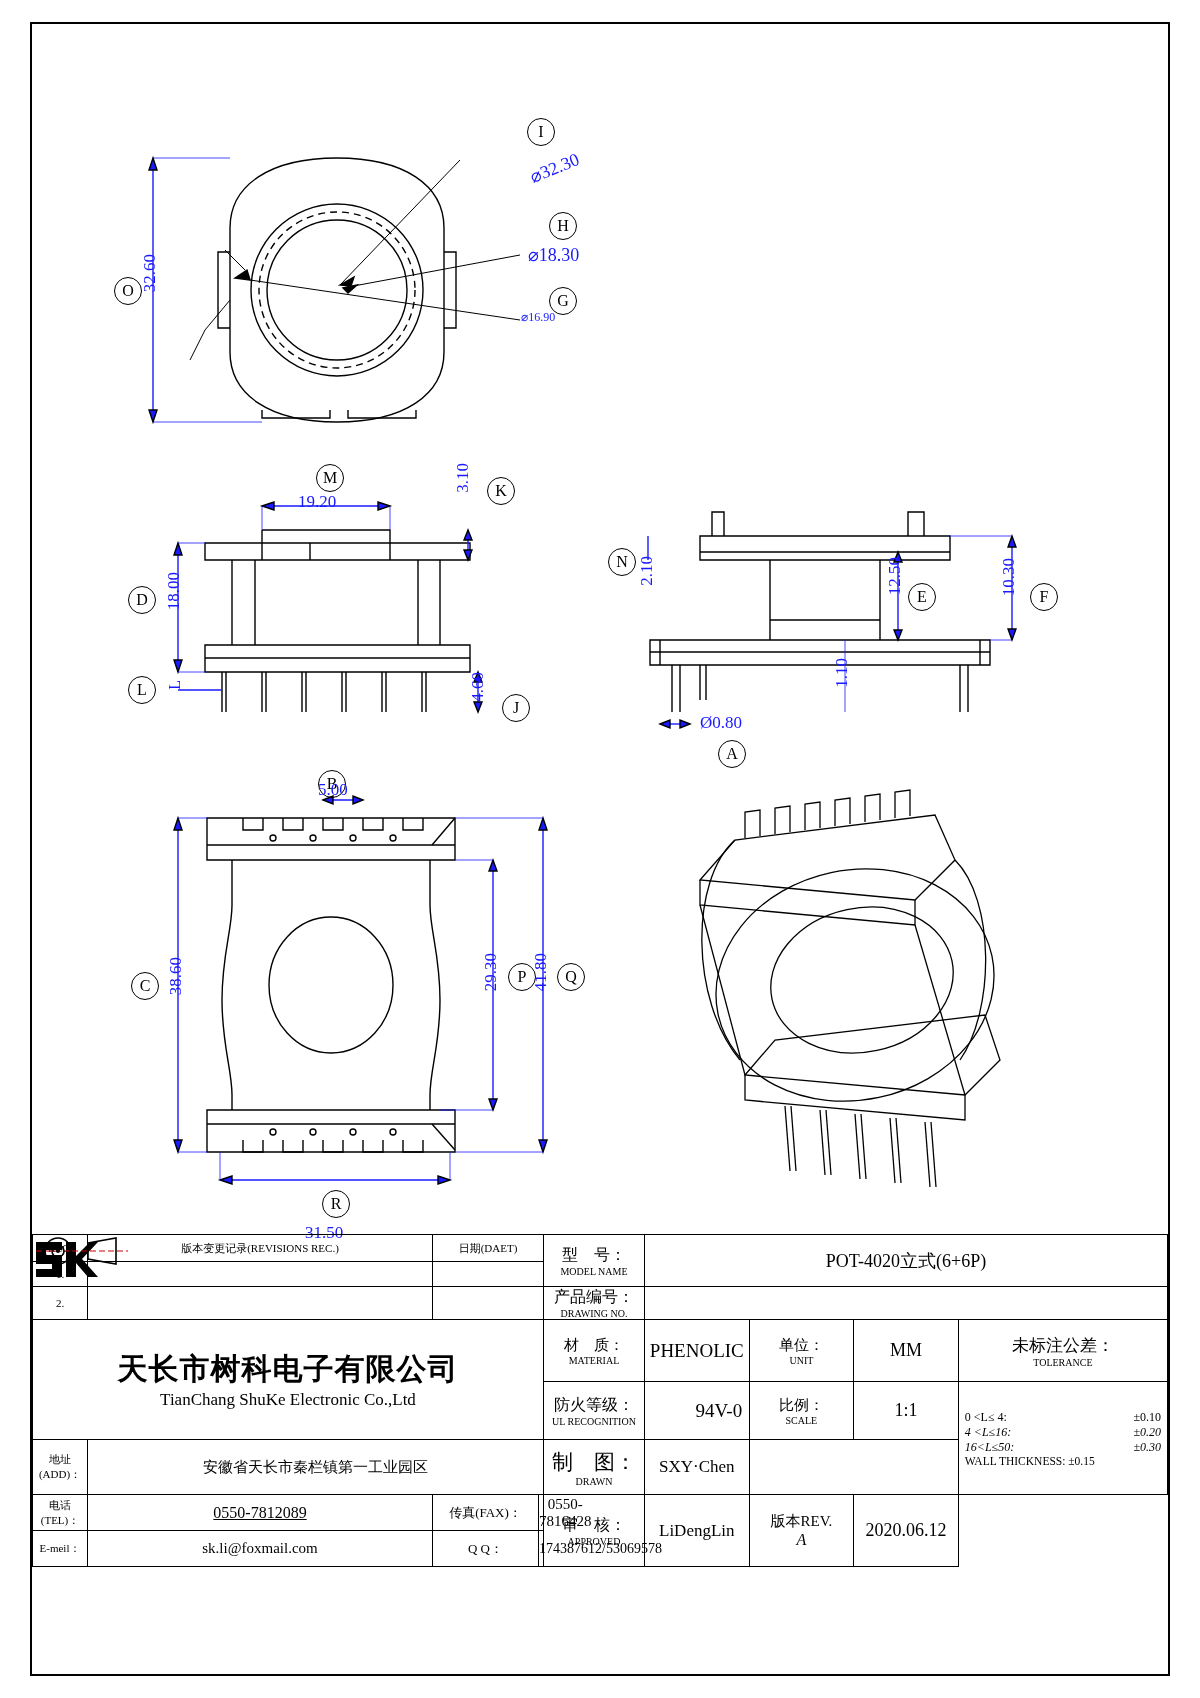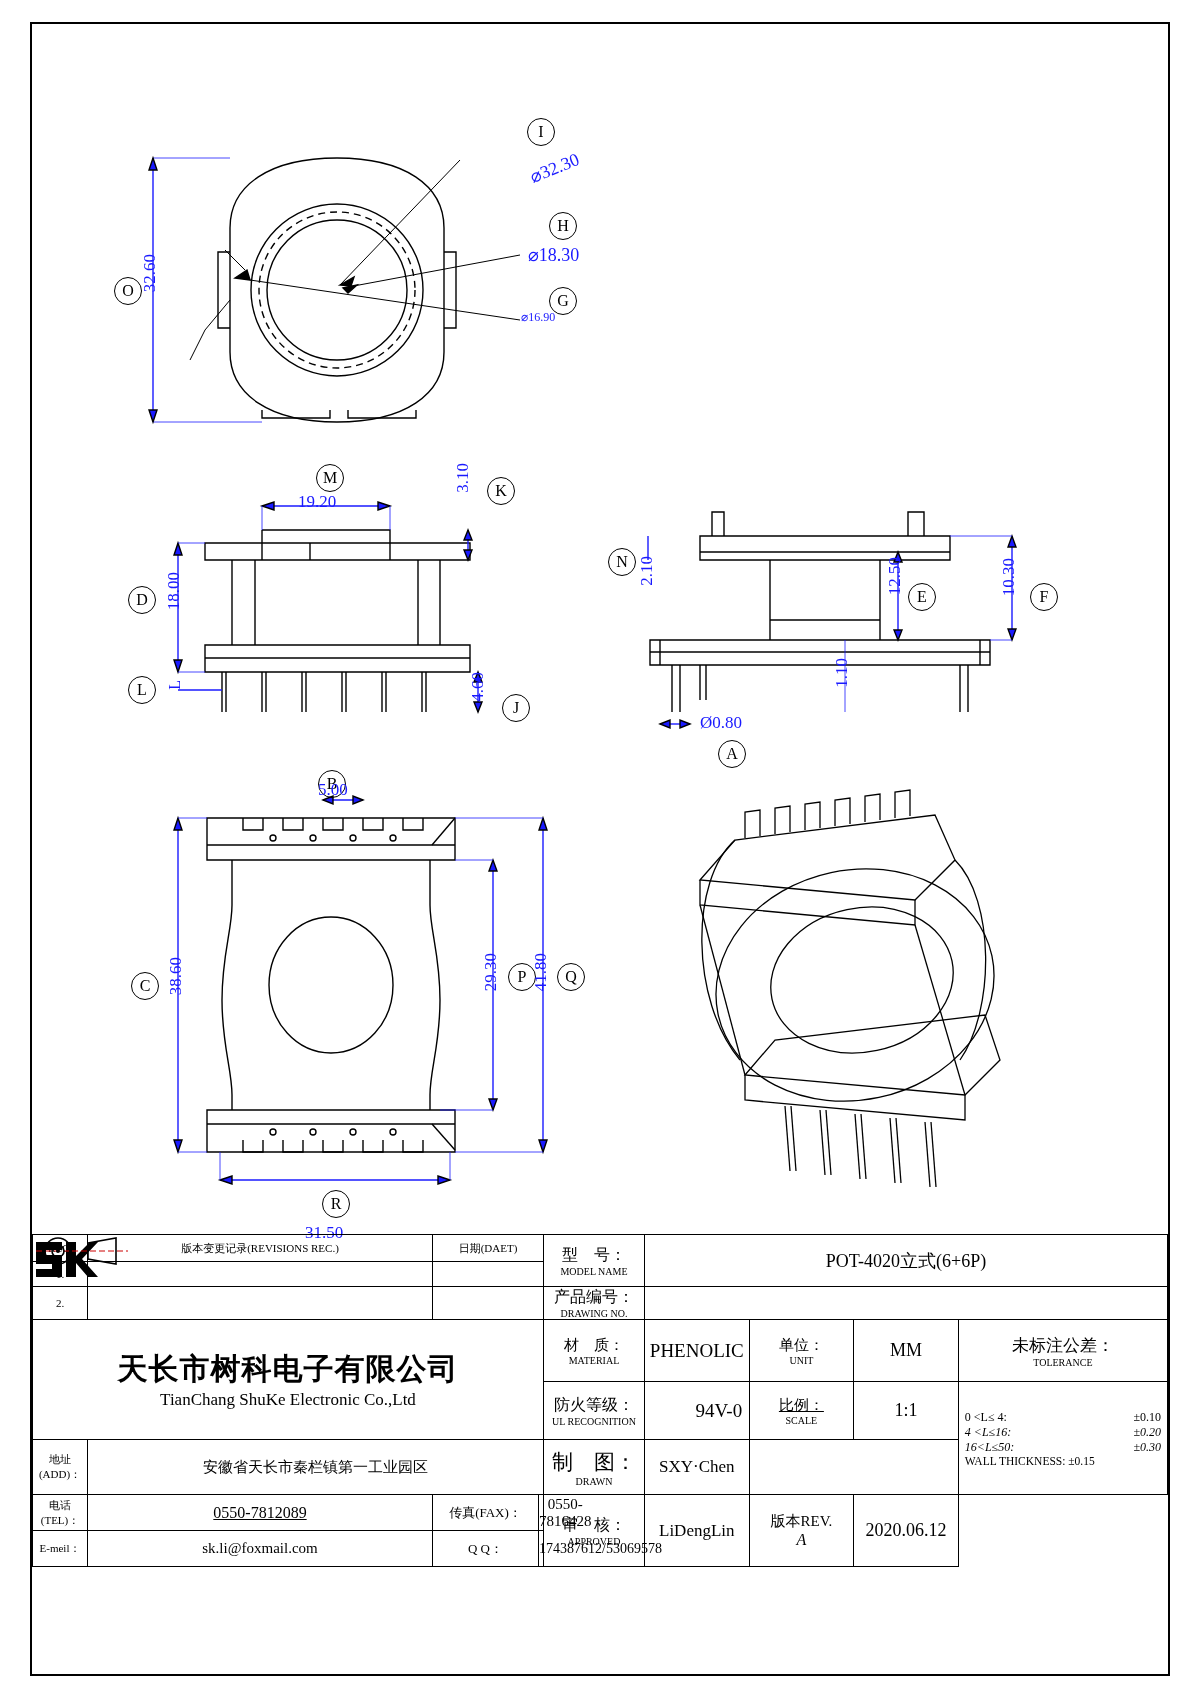--- a/index.html
+++ b/index.html
@@ -362,21 +362,21 @@
           <div class="tiny">TOLERANCE</div>
         </td>
       </tr>
       <tr style="height:58px;">
         <td>
           <div style="font-size:16px;">防火等级：</div>
           <div class="tiny">UL RECOGNITION</div>
         </td>
         <td style="font-size:19px;padding-left:44px;">94V-0</td>
         <td>
-          <div style="font-size:15px;text-decoration:underline;">比例：</div>
+          <div style="font-size:15px;">比例：</div>
           <div class="tiny">SCALE</div>
         </td>
         <td style="font-size:18px;">1:1</td>
         <td colspan="2" rowspan="2" style="padding:2px 6px;">
           <div style="display:flex;justify-content:space-between;font-size:12px;">
             <span>0 &lt;L≤ 4:</span>
             <span>±0.10</span>
           </div>
           <div style="display:flex;justify-content:space-between;font-style:italic;font-size:12px;">
             <span>4 &lt;L≤16:</span>

